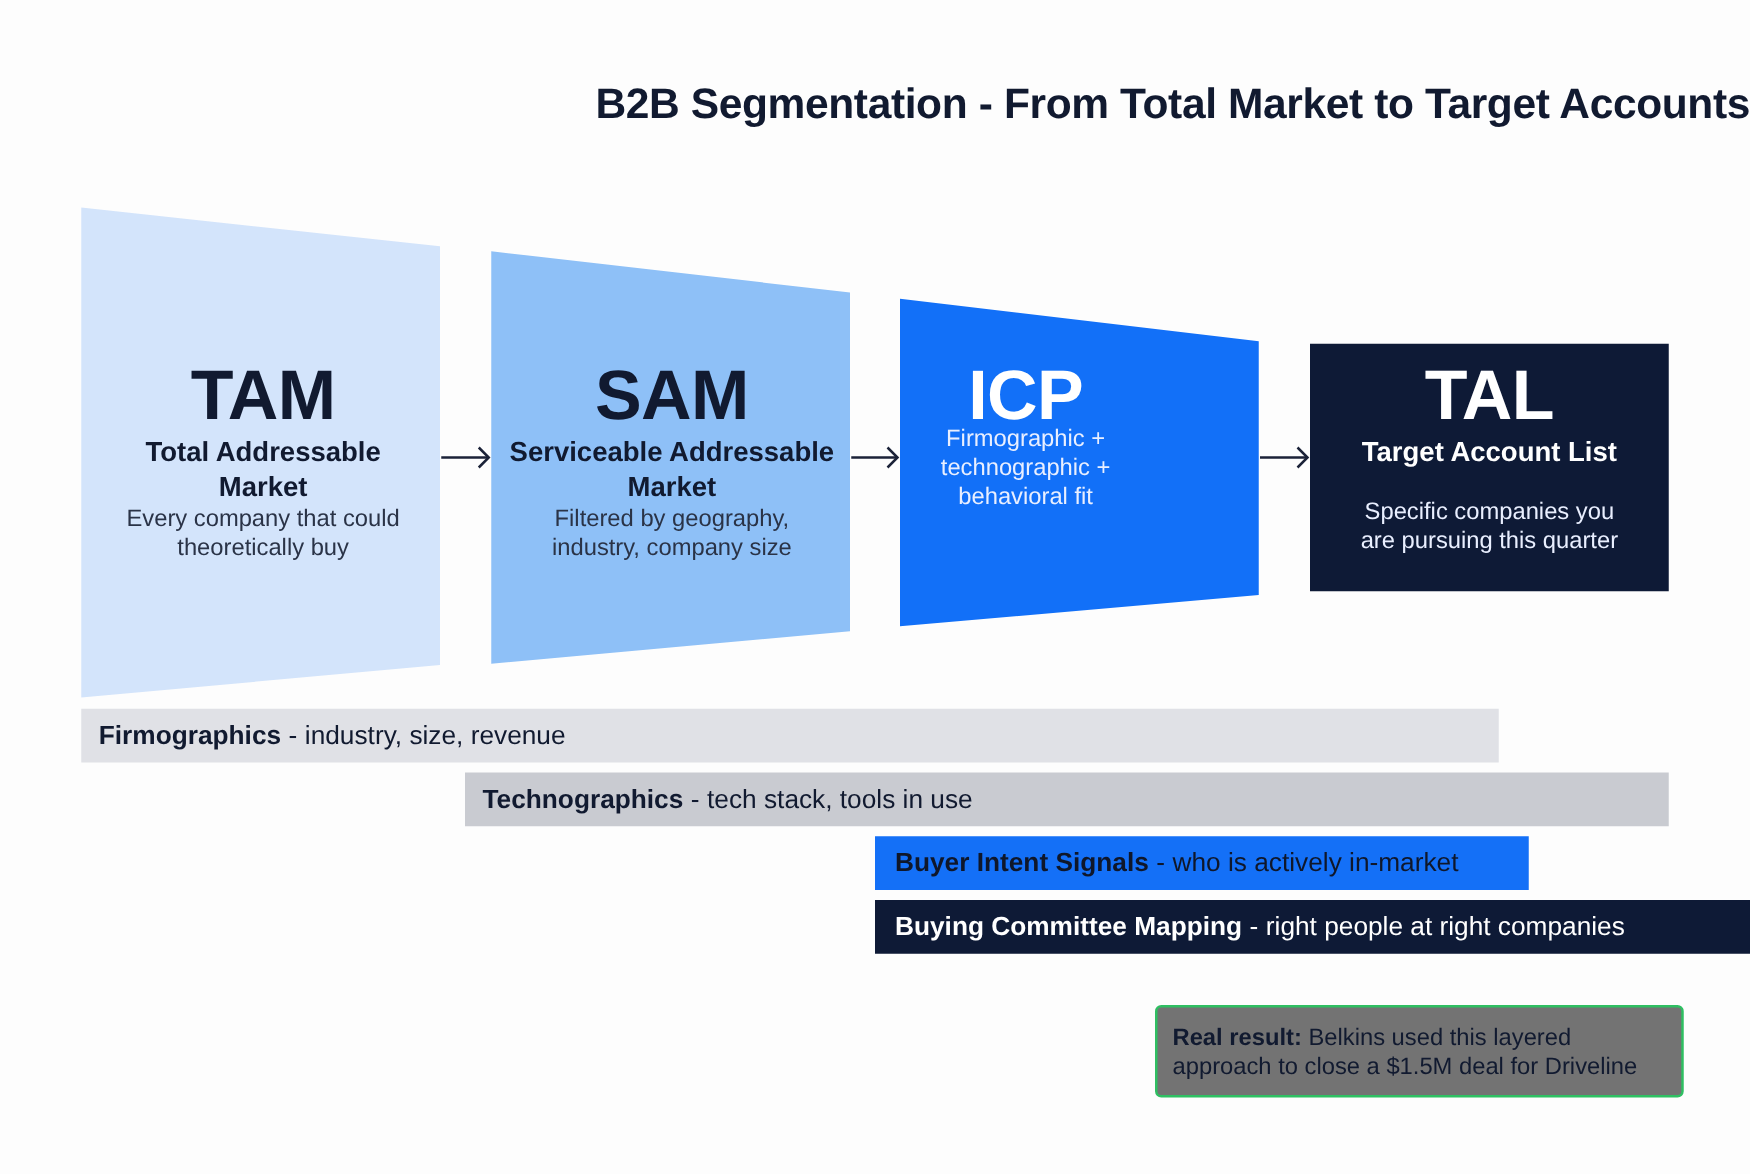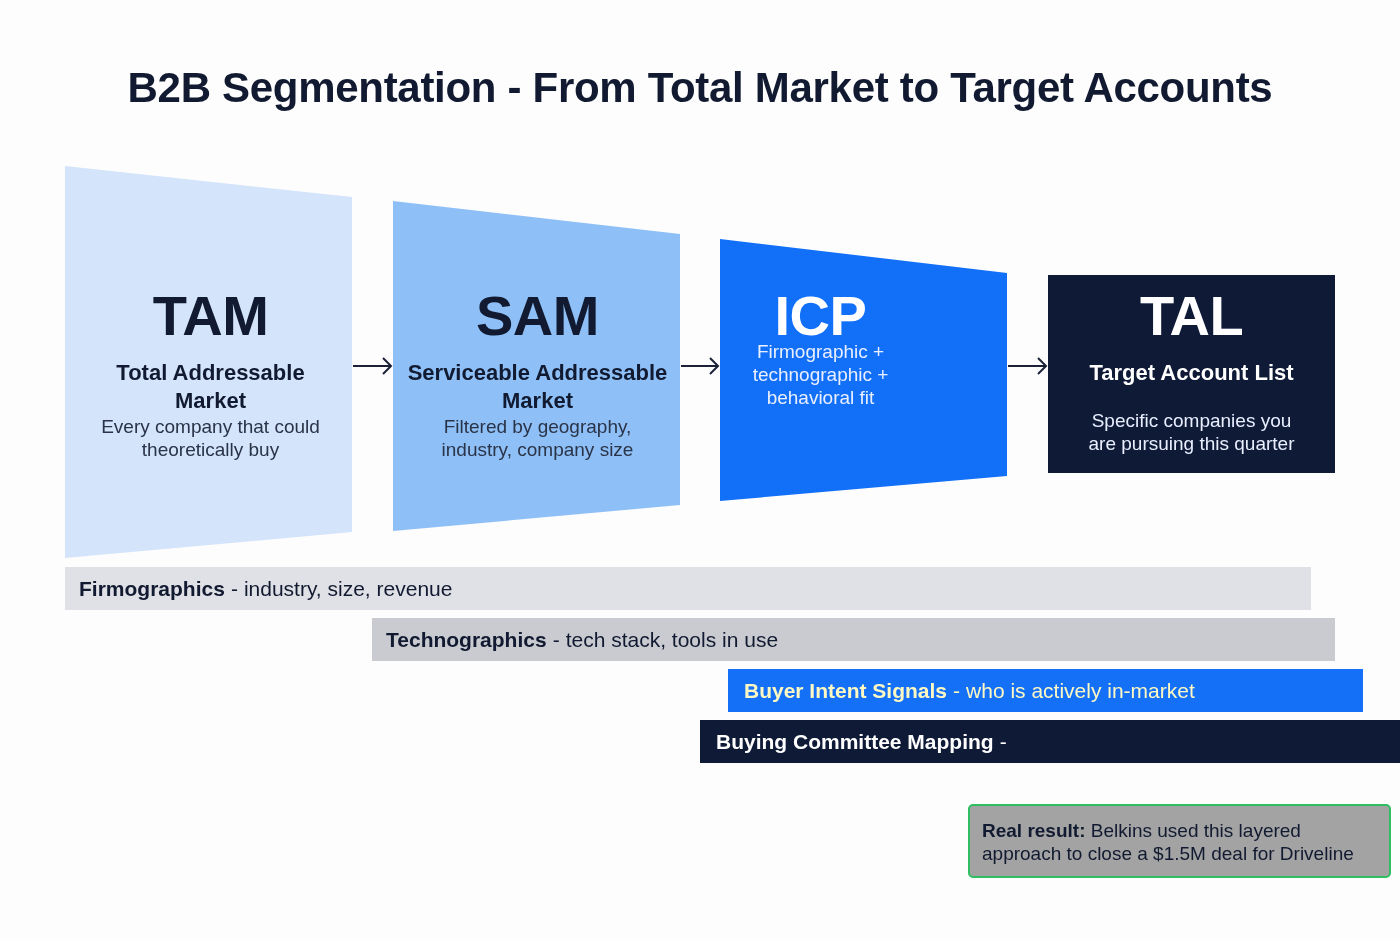--- a/index.html
+++ b/index.html
@@ -7,39 +7,39 @@
       width: 1400px; height: 939px;
       background: #fdfdfd;
       position: relative;
       overflow: hidden;
       font-family: "Liberation Sans", "DejaVu Sans", sans-serif;
       color: #0f1a33;
     }
     .title {
       position: absolute;
       left: 0; top: 64px; width: 1400px;
-      text-align: center;
-      font-size: 42px;
+      text-align: right;
+      font-size: 34px;
       font-weight: 700;
       color: #111a30;
       letter-spacing: -0.3px;
     }
     svg.shapes { position: absolute; left: 0; top: 0; }
     .stage-text {
       position: absolute;
       width: 287px;
       text-align: center;
     }
     .stage-abbr {
       font-size: 56px; font-weight: 700; line-height: 48px;
       letter-spacing: -0.5px;
     }
     .stage-name {
       font-size: 22px; font-weight: 700; line-height: 28px;
-      margin-top: 19px;
+      margin-top: 8px;
     }
     .stage-desc {
       font-size: 19px; font-weight: 400; line-height: 23px;
     }
     .dark { color: #111a30; }
     .dark .stage-desc { color: #2a3347; }
     .light { color: #ffffff; }
     .light .stage-desc { color: #e9efff; }
     .layer {
       position: absolute;
@@ -47,26 +47,26 @@
       box-sizing: border-box;
       padding-left: 14px;
       display: flex; align-items: center;
       font-size: 21px;
       white-space: nowrap;
     }
     .layer b { font-weight: 700; }
     .layer .sep { margin: 0 6px; }
     .result-box {
       position: absolute;
-      left: 968px; top: 804px;
+      left: 924px; top: 804px;
       width: 423px; height: 74px;
       box-sizing: border-box;
       border: 2px solid #2fbf62;
       border-radius: 5px;
-      background: #a3a3a3;
+      background: #737373;
       padding: 13px 12px 0 12px;
       font-size: 19px;
       line-height: 23px;
       color: #111a30;
     }
     .result-box b { font-weight: 700; }
   </style>
 </head>
 <body>
 
@@ -108,39 +108,40 @@
   <div class="stage-abbr">ICP</div>
   <div class="stage-desc" style="padding:0 64px;">Firmographic + technographic + behavioral fit</div>
 </div>
 
 <div class="stage-text light" style="left:1048px; top:292px;">
   <div class="stage-abbr">TAL</div>
   <div class="stage-name" style="padding:0 10px;">Target Account List</div>
   <div class="stage-desc" style="padding:0 30px; margin-top:22px;">Specific companies you are pursuing this quarter</div>
 </div>
 
-<div class="layer" style="left:65px; top:567px; width:1246px; background:#e0e1e6; color:#111a30;text-align:center;">
+<div class="layer" style="left:65px; top:567px; width:1134px; background:#e0e1e6; color:#111a30;text-align:center;">
   <b>Firmographics</b>
   <span class="sep">-</span>
   <span>industry, size, revenue</span>
 </div>
 
 <div class="layer" style="left:372px; top:618px; width:963px; background:#c9cbd1; color:#111a30;">
   <b>Technographics</b>
   <span class="sep">-</span>
   <span>tech stack, tools in use</span>
 </div>
 
-<div class="layer" style="left:728px; top:669px; width:635px; background:#1470f7; color:#fef9c3; padding-left:16px;">
+<div class="layer" style="left:700px; top:669px; width:523px; background:#1470f7; color:#0f172a; padding-left:16px;">
   <b>Buyer Intent Signals</b>
   <span class="sep">-</span>
   <span>who is actively in-market</span>
 </div>
 
 <div class="layer" style="left:700px; top:720px; width:753px; background:#0e1a36; color:#ffffff; padding-left:16px;">
   <b>Buying Committee Mapping</b>
   <span class="sep">-</span>
+  <span>right people at right companies</span>
 </div>
 
 <div class="result-box">
   <b>Real result:</b>
   <span>Belkins used this layered approach to close a $1.5M deal for Driveline</span>
 </div>
 
 </body></html>

